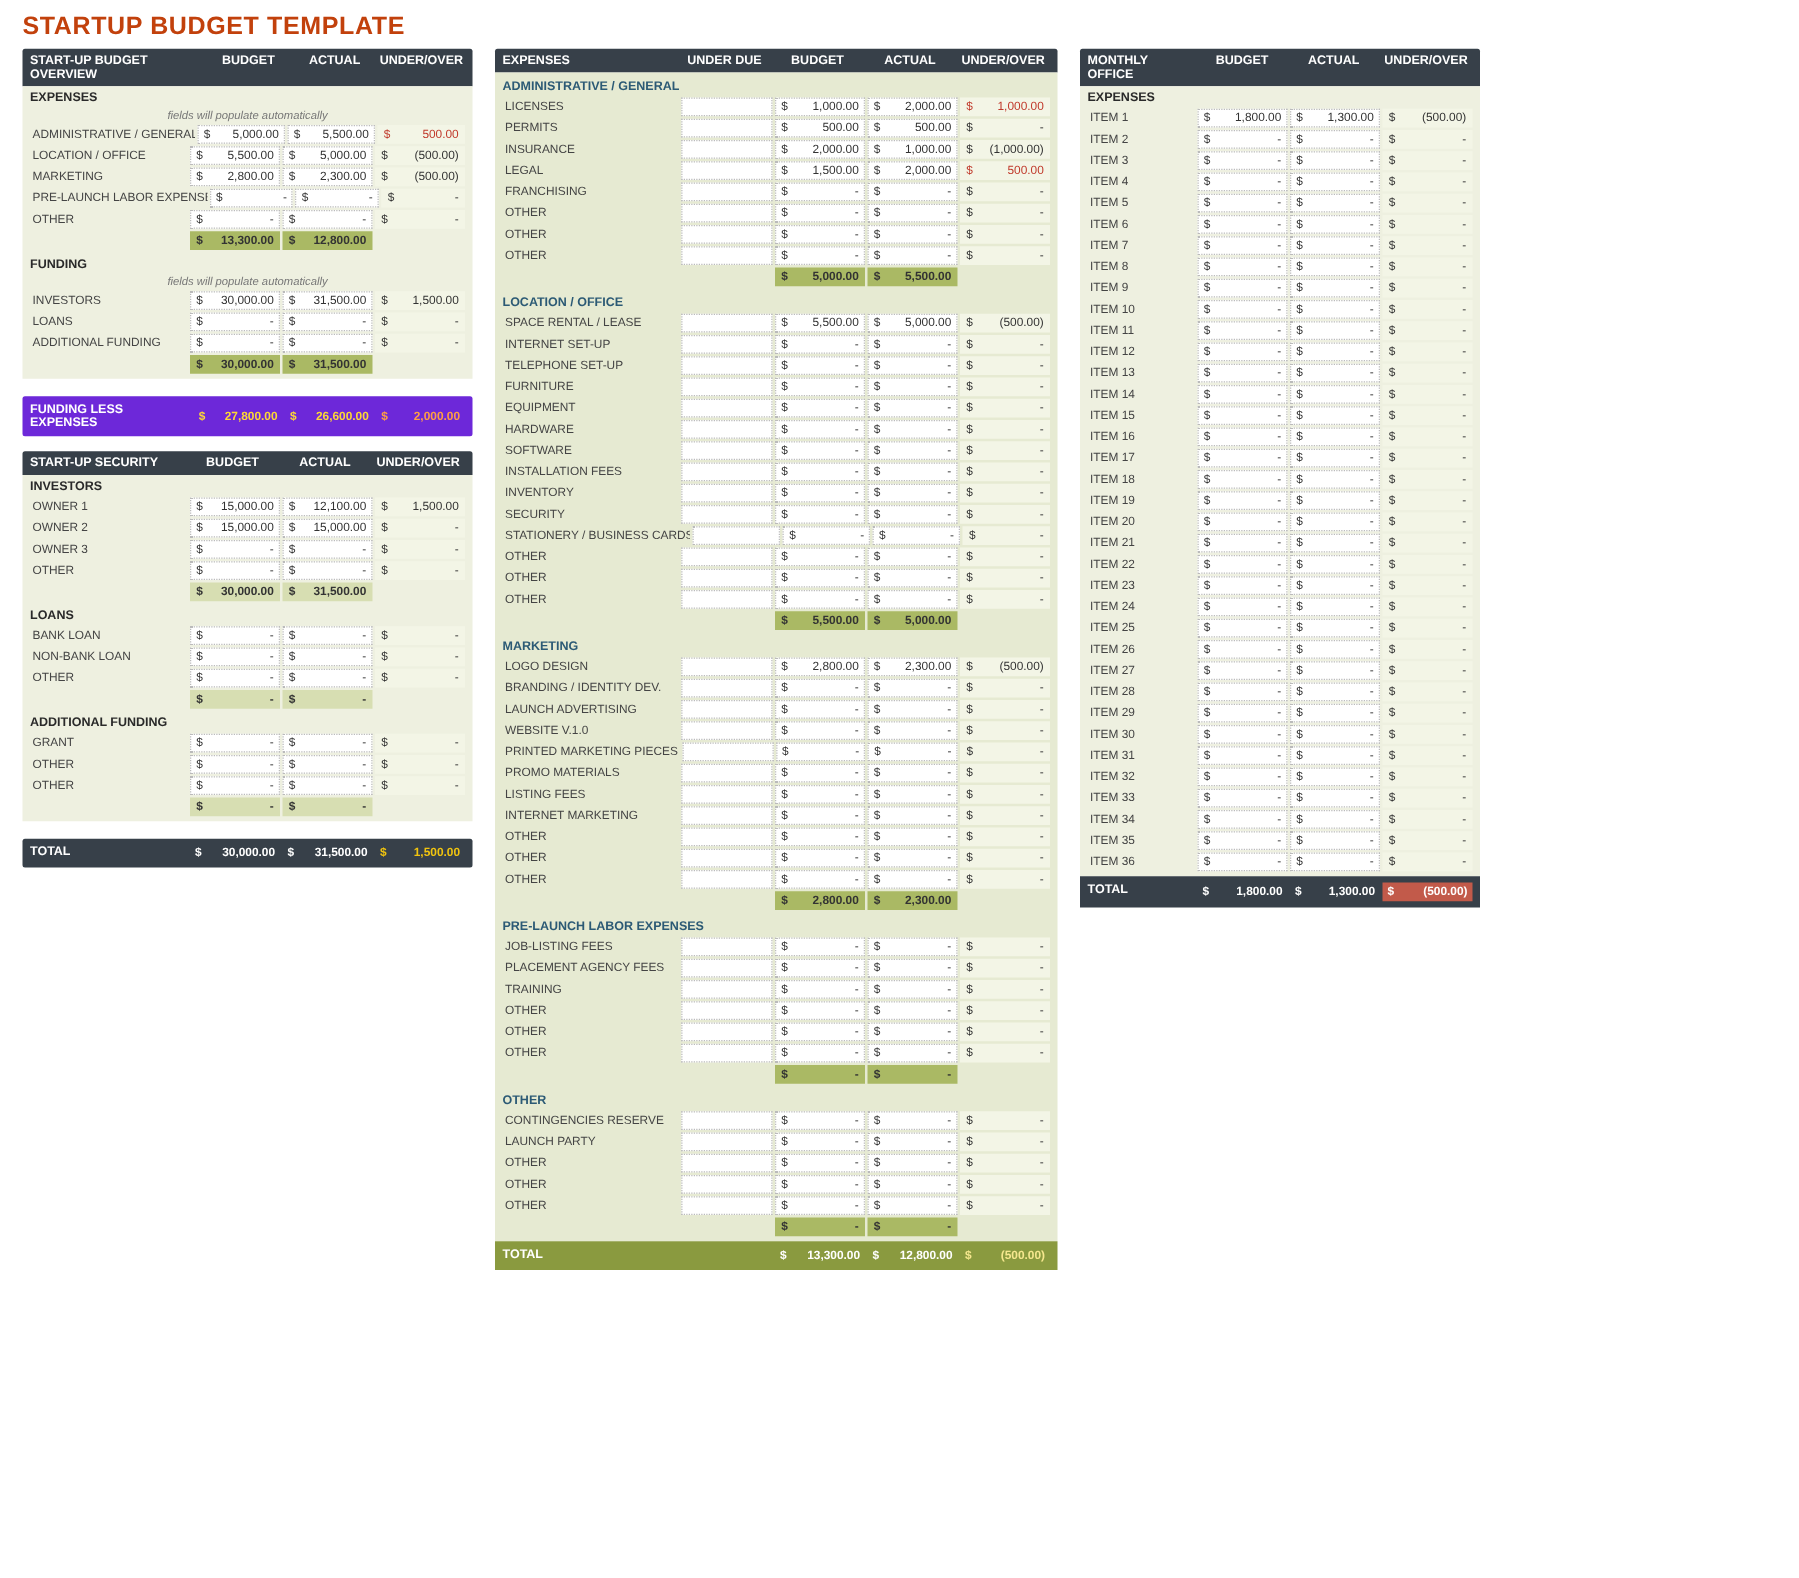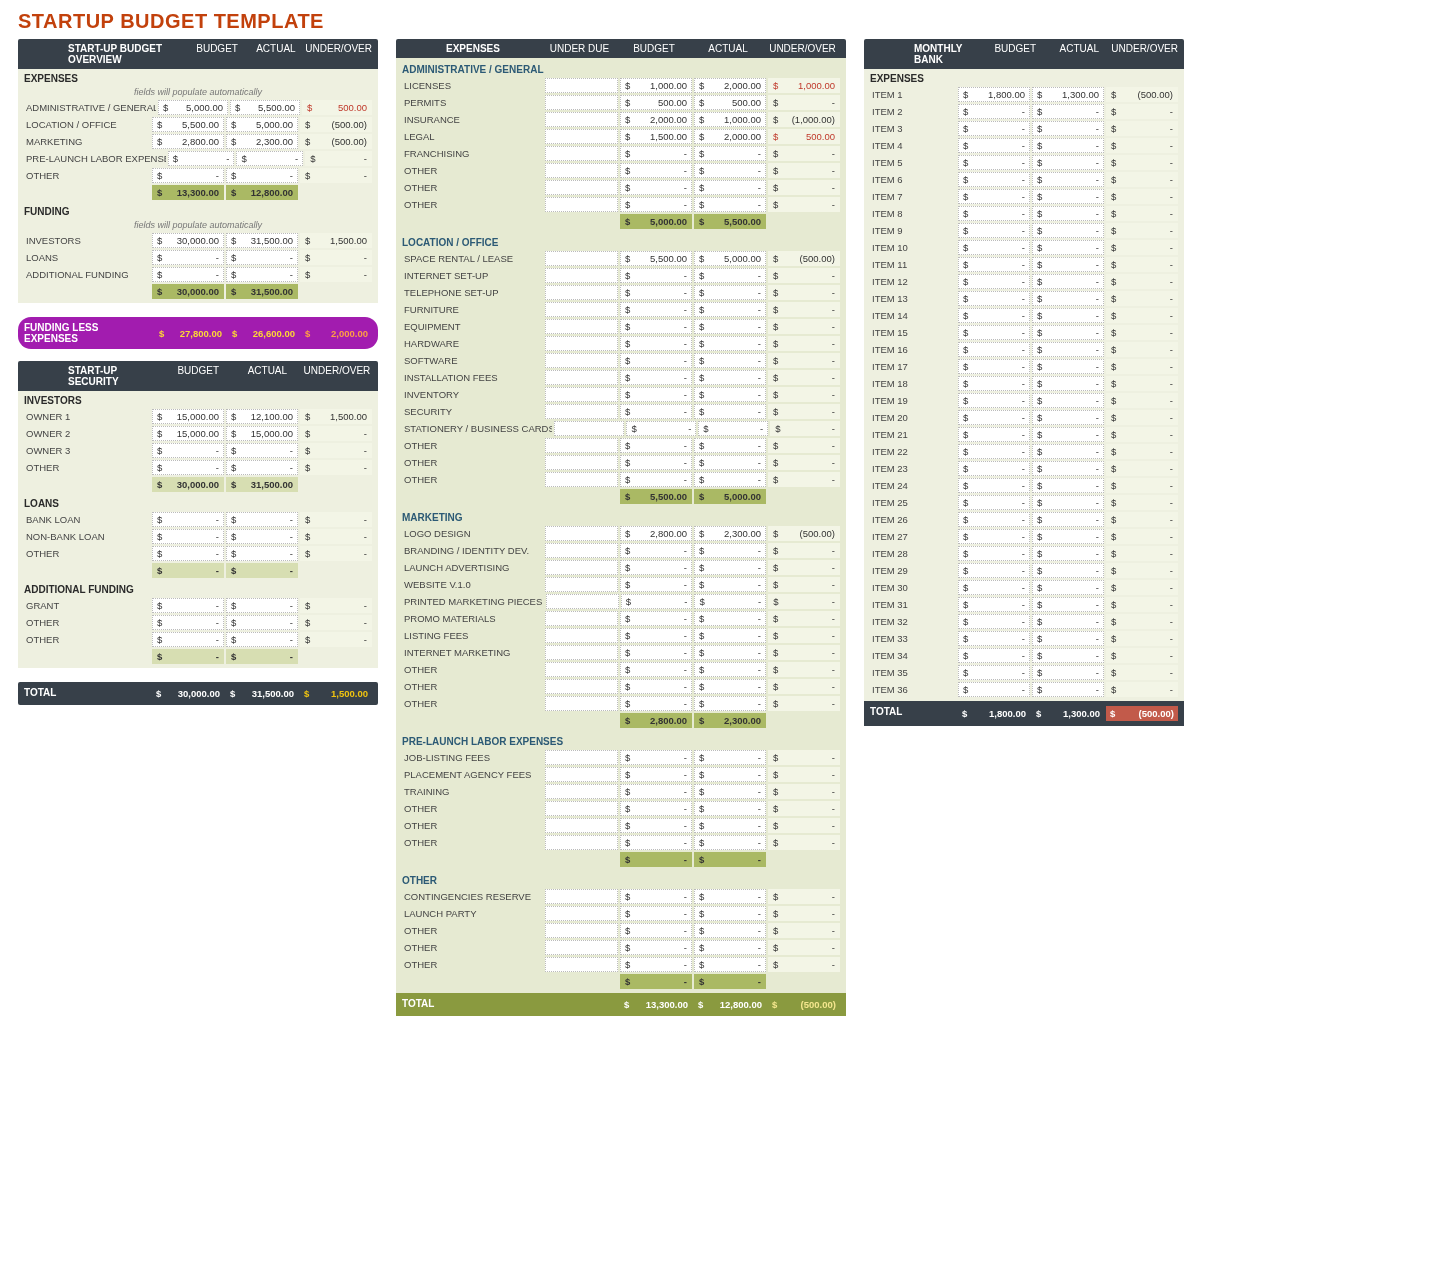--- a/index.html
+++ b/index.html
@@ -26,22 +26,22 @@
 .panel { margin-bottom: 14px; }
 .panel-hd {
   background: #374049;
   color: #fff;
   font-size: 10px;
   font-weight: 700;
   display: flex;
   padding: 4px 6px;
   border-radius: 2px 2px 0 0;
 }
-.panel-hd .lbl { flex: 1 1 auto; margin-left: 44px; }
-.panel-hd .hcol, .panel-hd .hcol-date, .panel-hd .hcol-uo { text-align: center; font-weight: 400; }
+.panel-hd .lbl { flex: 1 1 auto; }
+.panel-hd .hcol, .panel-hd .hcol-date, .panel-hd .hcol-uo { text-align: center; font-weight: 700; }
 .hcol { width: 74px; }
 .hcol-date { width: 75px; }
 .hcol-uo { width: 75px; }
 
 .body { background: #eef0e0; padding: 0 0 2px 0; }
 .body-alt { background: #e6ead2; }
 .section-title {
   font-size: 10px;
   font-weight: 700;
   color: #2a2a2a;
@@ -85,27 +85,27 @@
 .cell .cur { flex: 0 0 auto; }
 .cell .val { flex: 1 1 auto; text-align: right; }
 .cell.diff { background: #f3f5e6; border-color: transparent; }
 .cell.diff-red .cur, .cell.diff-red .val { color: #c0392b; }
 .subtotal .cell { background: #d7deb2; border-color: transparent; font-weight: 600; }
 .subtotal .cell .cur, .subtotal .cell .val { color: #333; }
 .subtotal-green .cell { background: #aab964; }
 .subtotal .label { }
 
 .funding-less {
-  background: #a21caf;
+  background: #6d28d9;
   color: #fff;
   display: flex;
   padding: 5px 6px;
   font-size: 10px;
   font-weight: 700;
-  border-radius: 13px;
+  border-radius: 2px;
 }
 .funding-less .label { flex: 1 1 auto; color:#fff; }
 .funding-less .cell {
   background: transparent; border: none; color: #fdd835; font-weight: 800;
 }
 .funding-less .cell.last .cur, .funding-less .cell.last .val { color: #ff9f43; }
 
 .total-row {
   background: #374049;
   color: #fff;
@@ -1373,21 +1373,21 @@
             <span class="cur">$</span>
             <span class="val">(500.00)</span>
           </span>
       </div>
     </div>
   </div>
 
   <div class="col col-3">
     <div class="panel">
       <div class="panel-hd">
-        <span class="lbl">MONTHLY BANK</span>
+        <span class="lbl">MONTHLY OFFICE</span>
         <span class="hcol">BUDGET</span>
         <span class="hcol">ACTUAL</span>
         <span class="hcol-uo">UNDER/OVER</span>
       </div>
       <div class="body">
         <div class="section-title">EXPENSES</div>
         <div id="monthly-rows">
             <div class="row">
               <span class="label">ITEM 1</span>
               <span class="cell">

